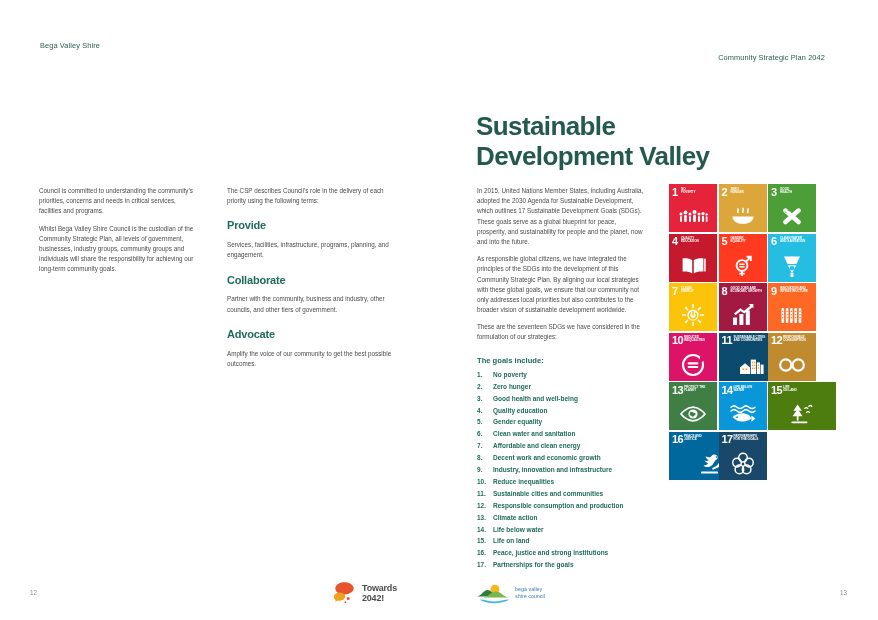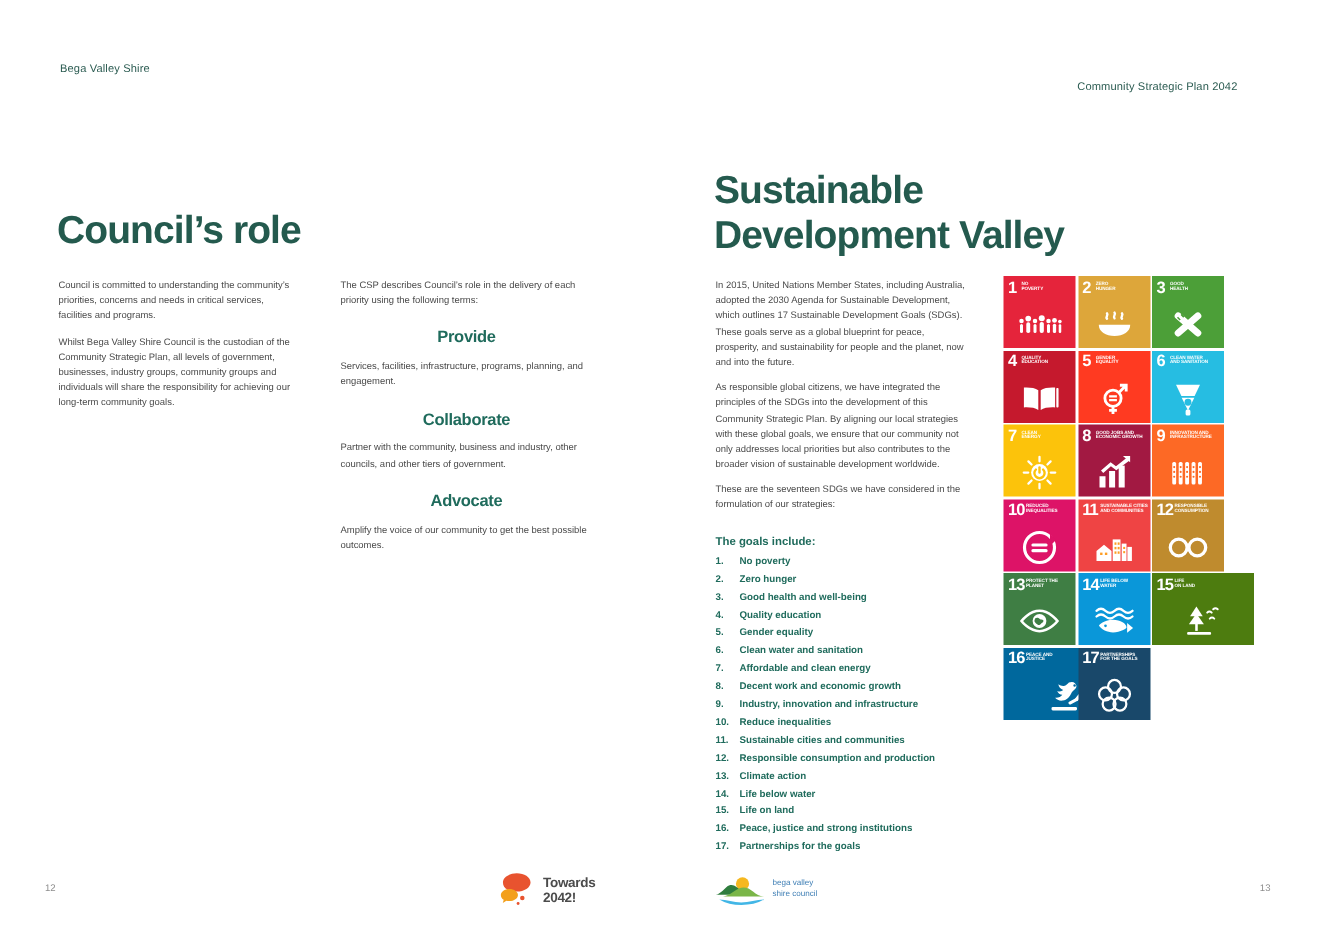--- a/index.html
+++ b/index.html
@@ -58,21 +58,20 @@
   #col-a { left: 39px;  top: 186px; width: 155px; }
   #col-b { left: 227px; top: 186px; width: 168px; }
   #col-c { left: 477px; top: 186px; width: 168px; }
 
   h2.sub {
     margin: 11px 0 5px 0;
     font-size: 11px;
     font-weight: bold;
     letter-spacing: -0.2px;
     color: #1f6b5c;
-    text-align: center;
   }
   h3.goals-head {
     margin: 12px 0 5px 0;
     font-size: 7.6px;
     font-weight: bold;
     color: #1f6b5c;
   }
 
   
   ol.goals {
@@ -183,21 +182,20 @@
   }
 </style>
 </head>
 <body>
 
 <div class="spread">
 
   <div class="hdr hdr-left">Bega Valley Shire</div>
   <div class="hdr hdr-right">Community Strategic Plan 2042</div>
 
-  <h1 class="page-title" id="title-left">Council’s role</h1>
 
   <div class="col" id="col-a">
     <p>Council is committed to understanding the community’s priorities, concerns and needs in critical services, facilities and programs.</p>
     <p>Whilst Bega Valley Shire Council is the custodian of the Community Strategic Plan, all levels of government, businesses, industry groups, community groups and individuals will share the responsibility for achieving our long-term community goals.</p>
   </div>
 
   <div class="col" id="col-b">
     <p>The CSP describes Council’s role in the delivery of each priority using the following terms:</p>
 
     <h2 class="sub">Provide</h2>
@@ -418,21 +416,21 @@
           <svg width="24" height="24" viewBox="0 0 24 24">
             <circle cx="12" cy="12" r="10" fill="none" stroke="#fff" stroke-width="2.1"></circle>
             <g fill="#fff">
               <rect x="6.6" y="9.3" width="10.8" height="2.1" rx="1"></rect>
               <rect x="6.6" y="13" width="10.8" height="2.1" rx="1"></rect>
             </g>
             <path d="M19 3l4 4-4 4z" fill="#dd1367"></path>
           </svg>
         </span>
       </div>
-      <div class="tile" style="background: #ef4444;">
+      <div class="tile" style="background: #0c4a6e; padding-left: 18px;">
         <span class="num">11</span>
         <span class="lbl lbl-w">SUSTAINABLE CITIES
 AND COMMUNITIES</span>
         <span class="glyph">
           <svg width="26" height="20" viewBox="0 0 26 20">
             <g fill="#fff">
               <path d="M1 12.4L6 8.2l5 4.2V19H1z"></path>
               <rect x="11.8" y="4.6" width="5.2" height="14.4"></rect>
               <rect x="17.8" y="7.4" width="3.2" height="11.6"></rect>
               <rect x="21.6" y="9.6" width="3" height="9.4"></rect>

